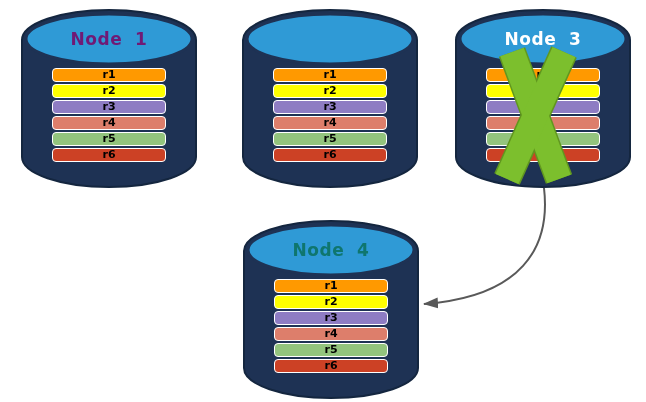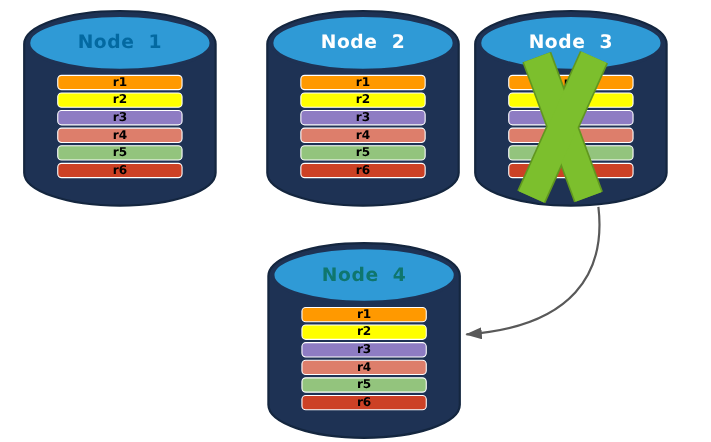--- a/index.html
+++ b/index.html
@@ -3,21 +3,21 @@
 <meta charset="utf-8">
 <style>
   html,body{margin:0;padding:0;background:#ffffff;}
   .stage{
     position:relative;width:646px;height:402px;background:#ffffff;overflow:hidden;
     font-family:"DejaVu Sans","Liberation Sans",sans-serif;
   }
   .node{position:absolute;width:178px;height:182px;}
   .n1{left:20px;top:8px;}
   .n2{left:241px;top:8px;}
-  .n3{left:430px;top:8px;}
+  .n3{left:454px;top:8px;}
   .n4{left:242px;top:219px;}
   .cyl{position:absolute;inset:0;width:100%;height:100%;}
   .node-title{
     position:absolute;top:21px;left:0;right:0;height:20px;line-height:20px;
     text-align:center;font-weight:bold;font-size:17px;letter-spacing:.5px;
     white-space:pre;
   }
   .bars{
     position:absolute;top:60px;left:50%;transform:translateX(-50%);
     width:114px;display:flex;flex-direction:column;gap:2px;
@@ -32,37 +32,36 @@
 </head>
 <body>
 
 <div class="stage">
 
   <div class="node n1">
     <svg class="cyl" viewBox="0 0 178 182">
       <path stroke-width="2" d="M2,32 L2,149 A87,30 0 0 0 176,149 L176,32 A87,30 0 0 0 2,32 Z" style="fill: rgb(30, 50, 84); stroke: rgb(20, 38, 63);"></path>
       <ellipse cx="89" cy="31" rx="83" ry="25" stroke-width="3" style="fill: rgb(47, 154, 214); stroke: rgb(30, 50, 84);"></ellipse>
     </svg>
-    <div class="node-title" style="color: #0369a1;">Node  1</div>
+    <div class="node-title" style="color: #701a75;">Node  1</div>
     <div class="bars">
       <div class="bar" style="background: rgb(255, 153, 0); border-color: rgb(255, 255, 255); color: rgb(0, 0, 0);">r1</div>
       <div class="bar" style="background: rgb(255, 255, 0); border-color: rgb(255, 255, 255); color: rgb(0, 0, 0);">r2</div>
       <div class="bar" style="background: rgb(142, 124, 195); border-color: rgb(255, 255, 255); color: rgb(0, 0, 0);">r3</div>
       <div class="bar" style="background: rgb(221, 126, 107); border-color: rgb(255, 255, 255); color: rgb(0, 0, 0);">r4</div>
       <div class="bar" style="background: rgb(147, 196, 125); border-color: rgb(255, 255, 255); color: rgb(0, 0, 0);">r5</div>
       <div class="bar" style="background: rgb(204, 65, 37); border-color: rgb(255, 255, 255); color: rgb(0, 0, 0);">r6</div>
     </div>
   </div>
 
   <div class="node n2">
     <svg class="cyl" viewBox="0 0 178 182">
       <path stroke-width="2" d="M2,32 L2,149 A87,30 0 0 0 176,149 L176,32 A87,30 0 0 0 2,32 Z" style="fill: rgb(30, 50, 84); stroke: rgb(20, 38, 63);"></path>
       <ellipse cx="89" cy="31" rx="83" ry="25" stroke-width="3" style="fill: rgb(47, 154, 214); stroke: rgb(30, 50, 84);"></ellipse>
     </svg>
-    <div class="node-title" style="color: rgb(255, 255, 255);">Node  2</div>
     <div class="bars">
       <div class="bar" style="background: rgb(255, 153, 0); border-color: rgb(255, 255, 255); color: rgb(0, 0, 0);">r1</div>
       <div class="bar" style="background: rgb(255, 255, 0); border-color: rgb(255, 255, 255); color: rgb(0, 0, 0);">r2</div>
       <div class="bar" style="background: rgb(142, 124, 195); border-color: rgb(255, 255, 255); color: rgb(0, 0, 0);">r3</div>
       <div class="bar" style="background: rgb(221, 126, 107); border-color: rgb(255, 255, 255); color: rgb(0, 0, 0);">r4</div>
       <div class="bar" style="background: rgb(147, 196, 125); border-color: rgb(255, 255, 255); color: rgb(0, 0, 0);">r5</div>
       <div class="bar" style="background: rgb(204, 65, 37); border-color: rgb(255, 255, 255); color: rgb(0, 0, 0);">r6</div>
     </div>
   </div>
 

